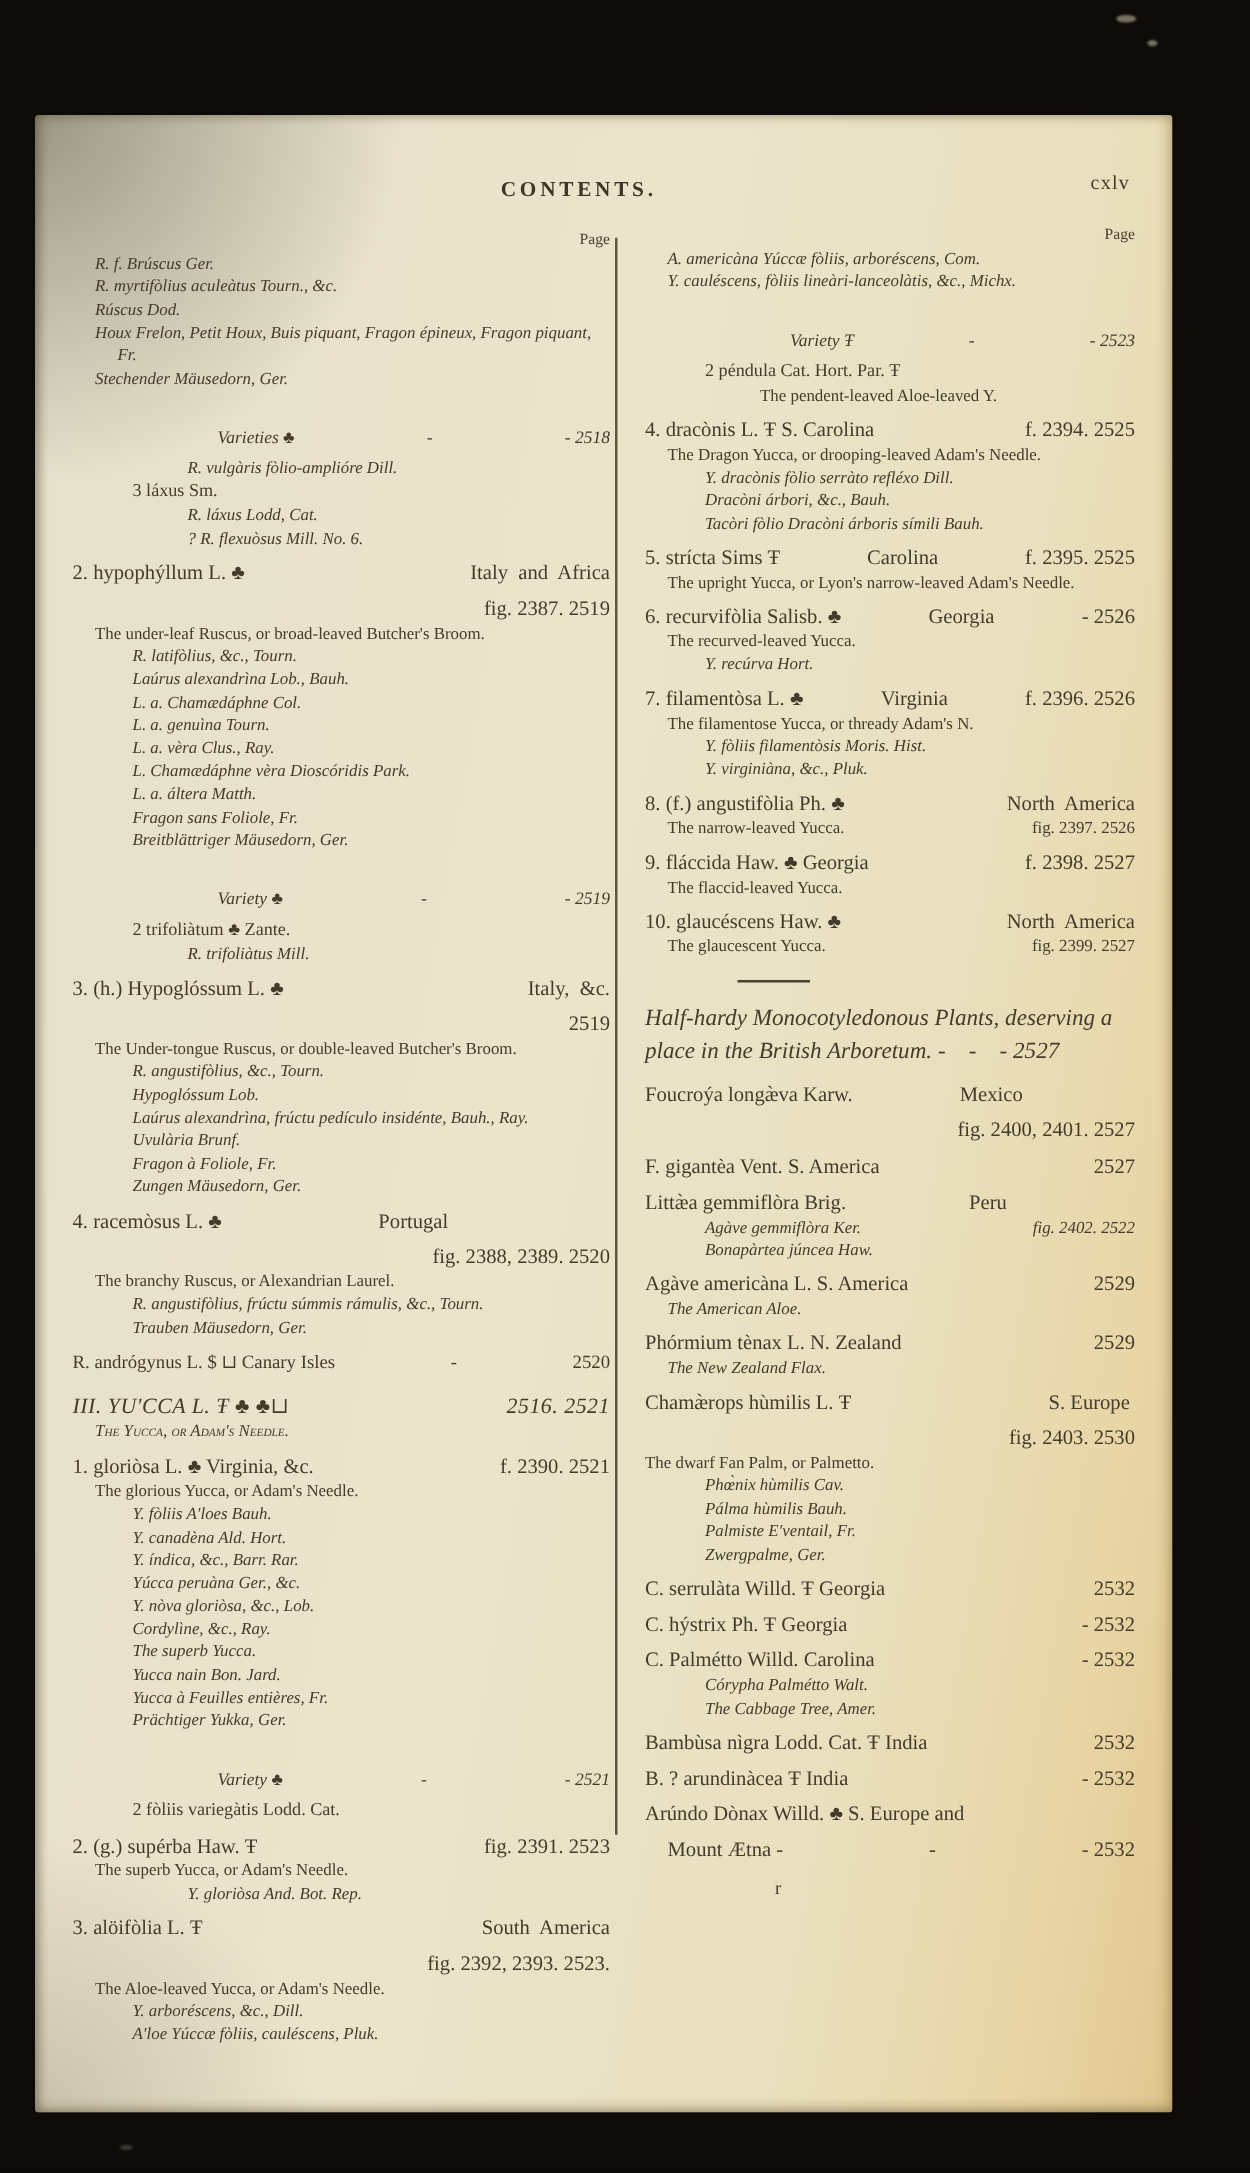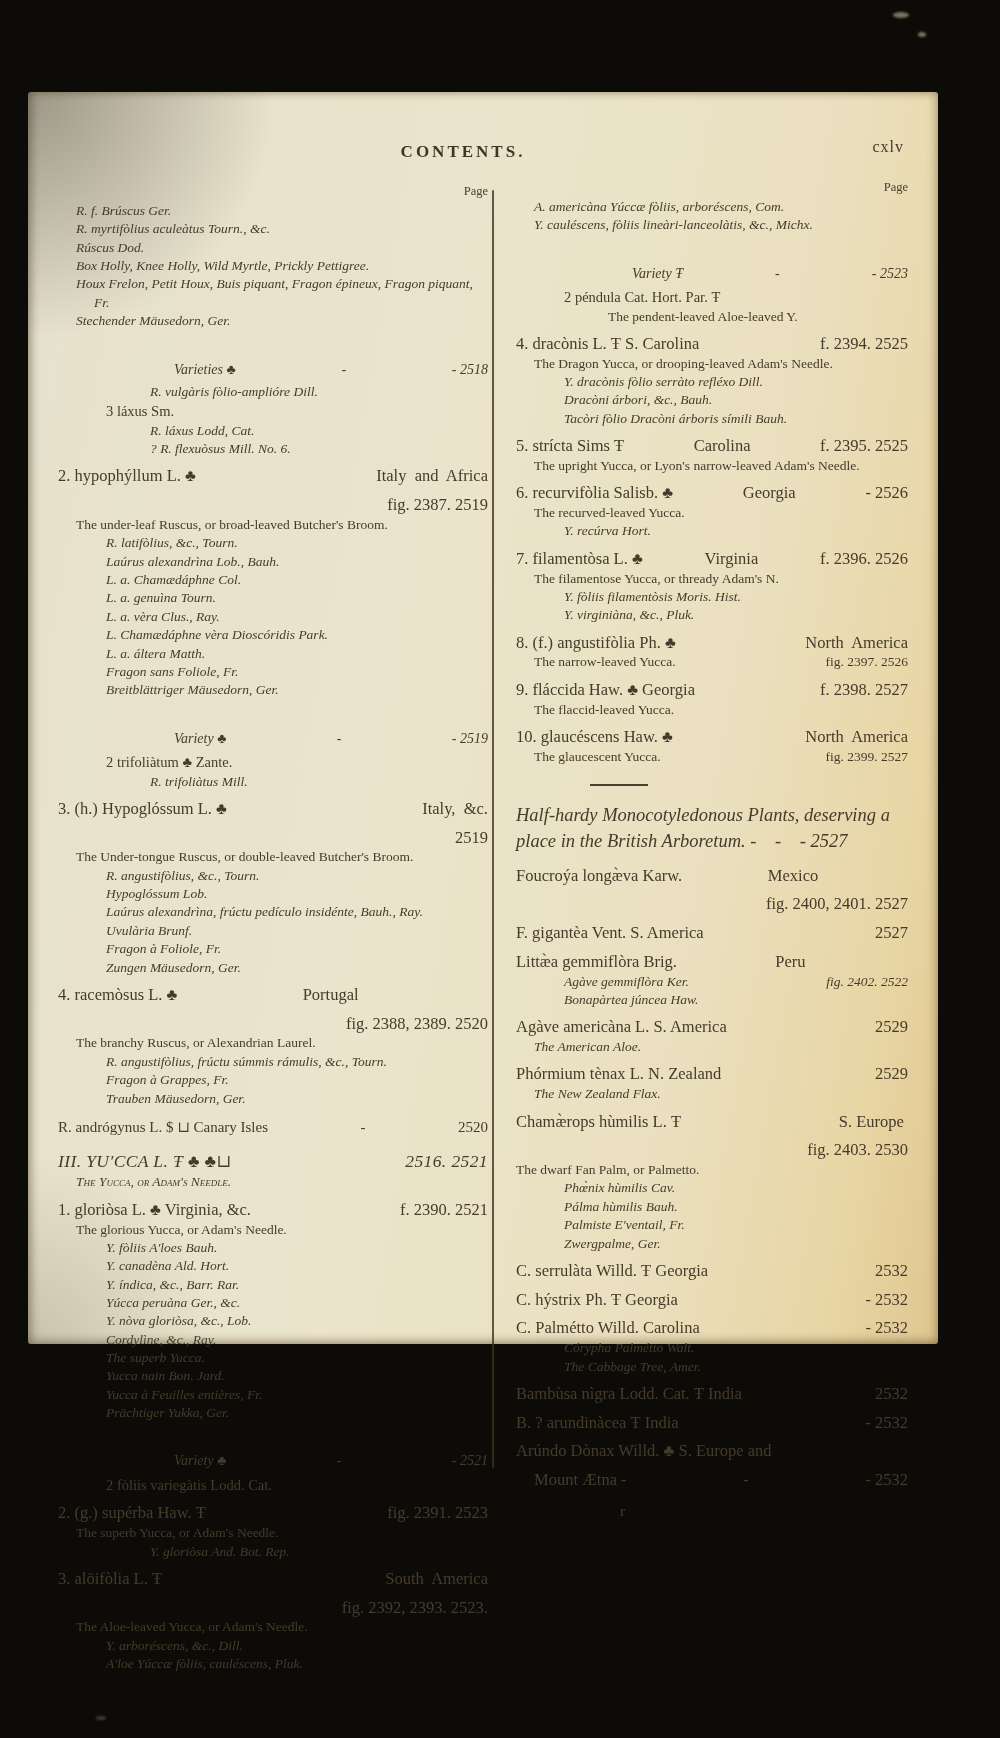--- a/index.html
+++ b/index.html
@@ -5,21 +5,21 @@
   html,body{margin:0;padding:0;}
   body{
     width:1000px;height:1738px;
     background:#0d0b08;
     position:relative;
     overflow:hidden;
     font-family:"Liberation Serif","DejaVu Serif",serif;
   }
   .speck{position:absolute;border-radius:50%;background:#cfc6ab;opacity:.55;filter:blur(1px);}
   .page{
-    position:absolute;left:28px;top:92px;width:910px;height:1252px;
+    position:absolute;left:28px;top:92px;width:910px;height:1598px;
     background:
       radial-gradient(circle at 0% 0%, rgba(35,28,18,.38), rgba(35,28,18,0) 16%),
       radial-gradient(circle at 0% 100%, rgba(60,45,25,.18), rgba(60,45,25,0) 12%),
       linear-gradient(100deg,#e6e1cd 0%,#ebe4cb 45%,#eae0bf 72%,#e8d5a4 90%,#dfc68f 100%);
     box-shadow: inset 4px 0 8px rgba(30,22,12,.25), inset -3px 0 10px rgba(120,90,40,.28), inset 0 -4px 10px rgba(80,60,30,.18);
     border-radius:3px;
     color:#43392a;
   }
   .title{
     position:absolute;top:50px;left:0;right:40px;text-align:center;
@@ -70,21 +70,20 @@
   <div class="title">CONTENTS.</div>
   <div class="folio">cxlv</div>
   <div class="divider"></div>
 
   <div class="col col-left">
     <div class="page-label">Page</div>
     <div>
         <div class="line s-syn i1">R. f. Brúscus Ger.</div>
         <div class="line s-syn i1">R. myrtifòlius aculeàtus Tourn., &amp;c.</div>
         <div class="line s-syn i1">Rúscus Dod.</div>
-        <div class="line s-syn i1">Box Holly, Knee Holly, Wild Myrtle, Prickly Pettigree.</div>
         <div class="line s-syn i1">Houx Frelon, Petit Houx, Buis piquant, Fragon épineux, Fragon piquant, Fr.</div>
         <div class="line s-syn i1">Stechender Mäusedorn, Ger.</div>
         <div class="line s-variety i4 flex">
           <span class="t">Varieties ♣</span>
           <span class="c">-</span>
           <span class="r">- 2518</span>
         </div>
         <div class="line s-syn i3">R. vulgàris fòlio-amplióre Dill.</div>
         <div class="line s-sub i2">3 láxus Sm.</div>
         <div class="line s-syn i3">R. láxus Lodd, Cat.</div>
@@ -133,21 +132,20 @@
           <span class="t">4. racemòsus L. ♣</span>
           <span class="c">Portugal</span>
           <span class="r"> </span>
         </div>
         <div class="line s-entry i0 flex">
           <span class="t"></span>
           <span class="r">fig. 2388, 2389. 2520</span>
         </div>
         <div class="line s-desc i1">The branchy Ruscus, or Alexandrian Laurel.</div>
         <div class="line s-syn i2">R. angustifòlius, frúctu súmmis rámulis, &amp;c., Tourn.</div>
-        <div class="line s-syn i2">Fragon à Grappes, Fr.</div>
         <div class="line s-syn i2">Trauben Mäusedorn, Ger.</div>
         <div class="line s-entry2 i0 flex">
           <span class="t">R. andrógynus L. $ ⊔ Canary Isles</span>
           <span class="c">-</span>
           <span class="r">2520</span>
         </div>
         <div class="line s-genus i0 flex">
           <span class="t">III. YU′CCA L. Ŧ ♣ ♣⊔</span>
           <span class="r">2516. 2521</span>
         </div>

